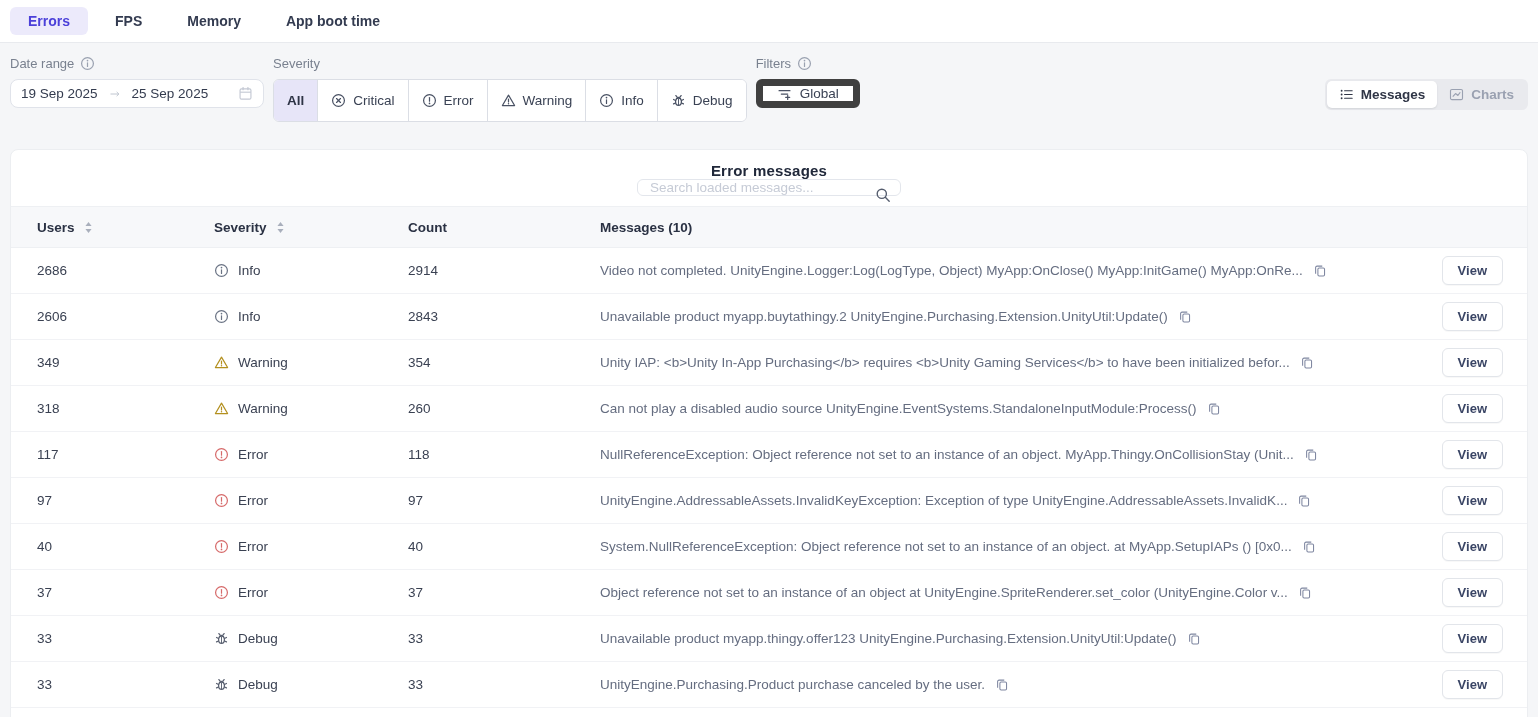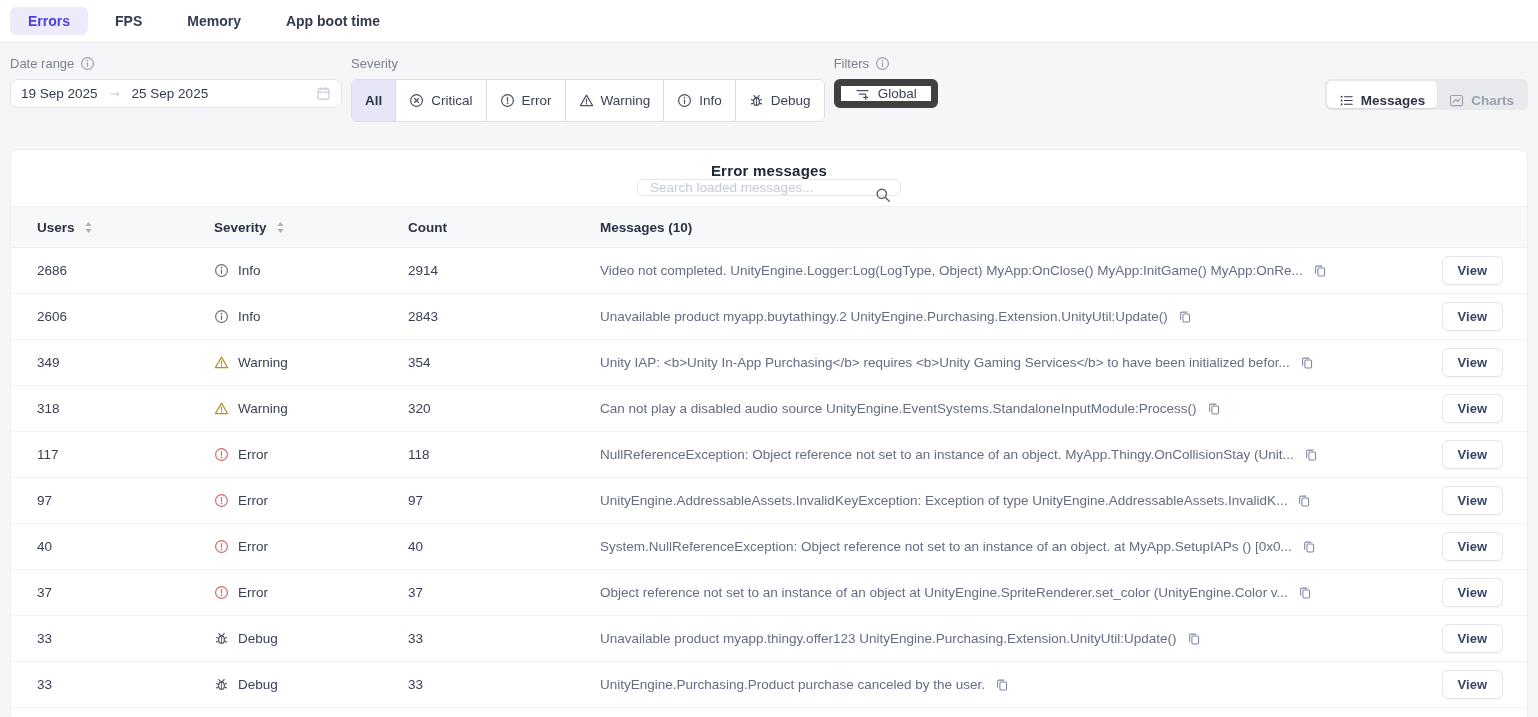--- a/index.html
+++ b/index.html
@@ -47,21 +47,21 @@
     font-size:13px;
     color:#79818F;
     display:flex;
     align-items:center;
     gap:6px;
     height:17px;
   }
   .flabel .ic { color:#9AA1B0; }
 
   .date-input {
-    width:332px;
+    width:254px;
     height:29px;
     background:#fff;
     border:1px solid #E0E3EA;
     border-radius:8px;
     display:flex;
     align-items:center;
     padding:0 10px;
     gap:10px;
   }
   .date-input .date { color:#333B4E; font-size:13.5px; }
@@ -114,21 +114,21 @@
   .toggle-spacer { height:24px; }
   .view-toggle {
     background:#E9EAEE;
     border-radius:6px;
     padding:2px;
     display:flex;
     height:31px;
   }
   .toggle-seg {
     display:flex;
-    align-items:flex-start;
+    align-items:center;
     gap:7px;
     padding:12px 12px;
     font-size:13.5px;
     font-weight:bold;
     color:#9AA1B1;
     border-radius:5px;
     border:none;
     background:transparent;
     cursor:pointer;
     font-family:inherit;
@@ -524,21 +524,21 @@
     <div class="cell severity">
       <span class="sev-icon ic sev-warning">
             <svg width="15" height="15" viewBox="0 0 16 16">
               <path d="M8 2.3 L14.5 13.4 H1.5 Z" fill="none" stroke="currentColor" stroke-width="1.3" stroke-linecap="round" stroke-linejoin="round"></path>
               <line x1="8" y1="6.5" x2="8" y2="9.5" fill="none" stroke="currentColor" stroke-width="1.3" stroke-linecap="round"></line>
               <circle cx="8" cy="11.4" r="0.8" fill="currentColor"></circle>
             </svg>
           </span>
       <span class="sev-label">Warning</span>
     </div>
-    <div class="cell count">320</div>
+    <div class="cell count">260</div>
     <div class="cell message">
       <span class="msg-text">Can not play a disabled audio source UnityEngine.EventSystems.StandaloneInputModule:Process()</span>
       <span class="copy-icon ic">
             <svg width="14" height="15" viewBox="0 0 16 16">
               <rect x="5.6" y="5.2" width="7.6" height="9" rx="1.4" fill="none" stroke="currentColor" stroke-width="1.2"></rect>
               <path d="M10.6 3 H4.6 A1.6 1.6 0 0 0 3 4.6 V11.6" fill="none" stroke="currentColor" stroke-width="1.2"></path>
             </svg>
           </span>
     </div>
     <div class="cell actions">

